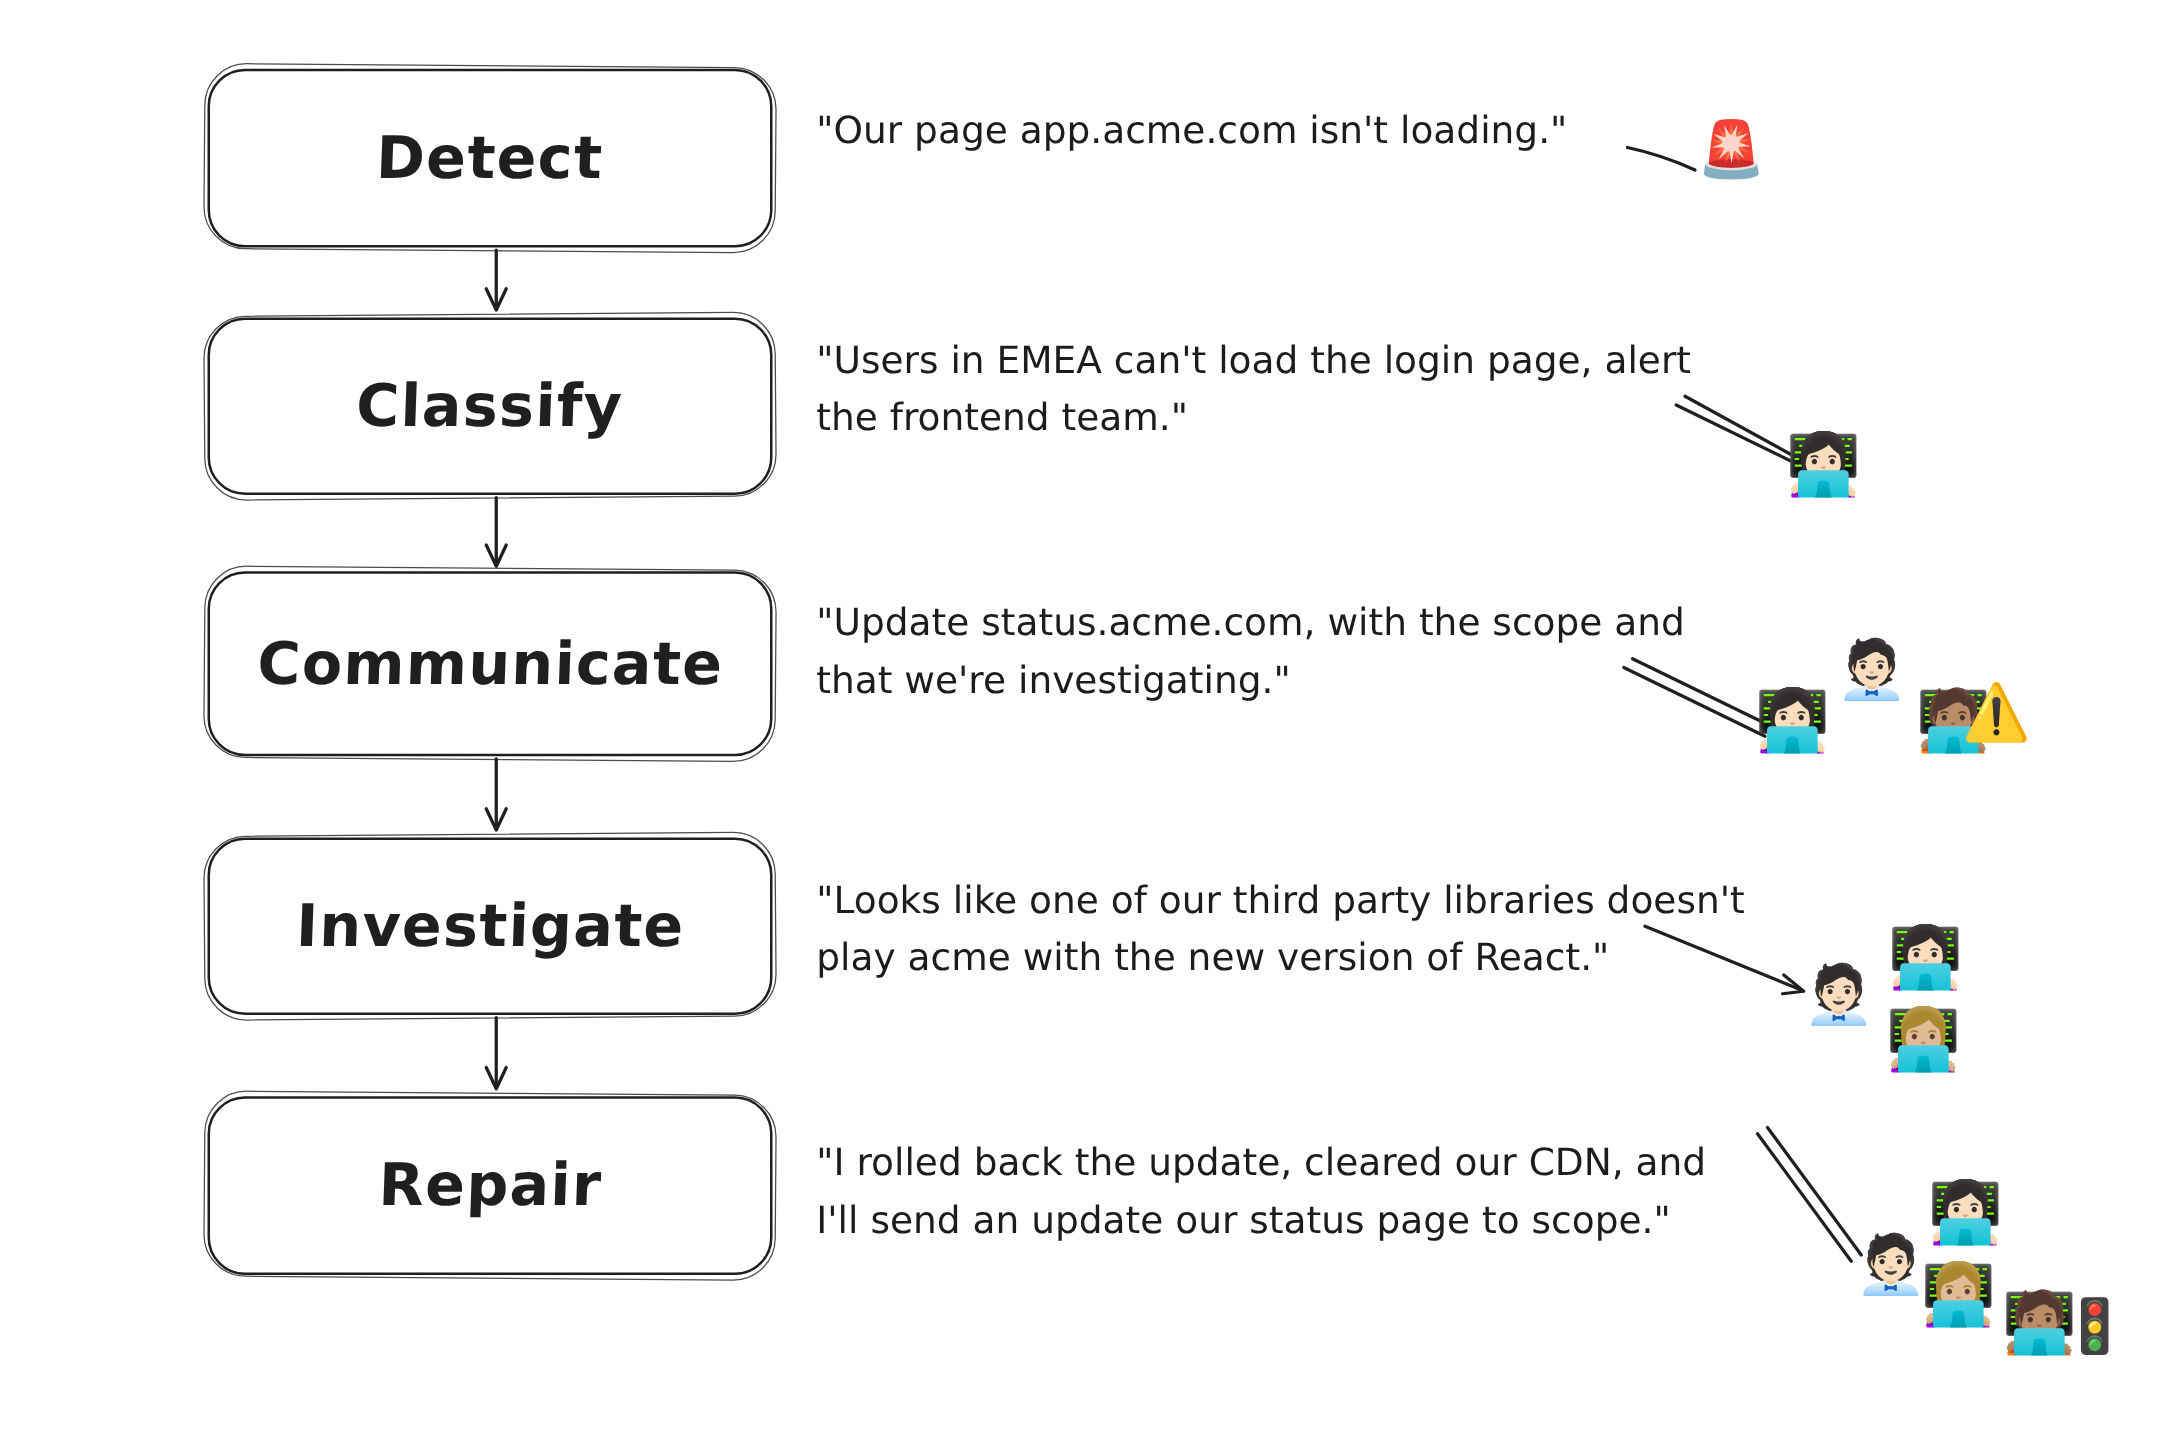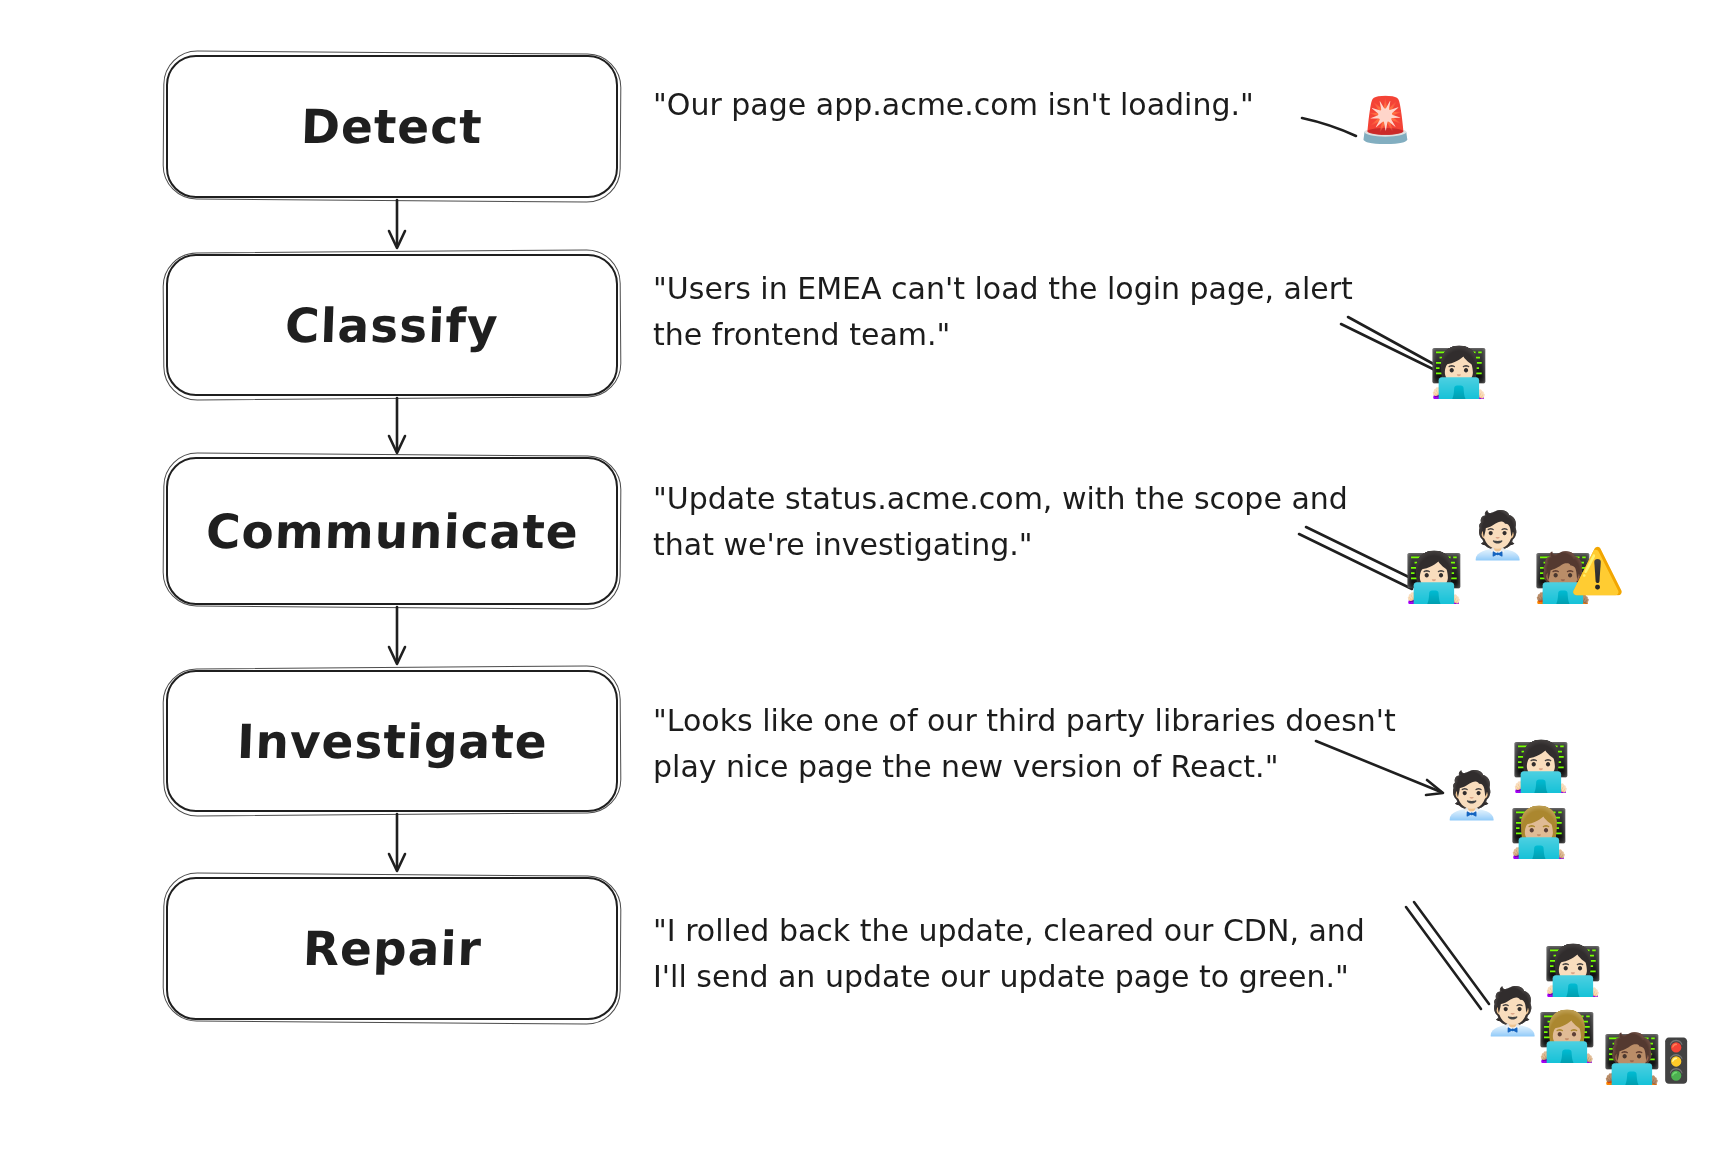--- a/index.html
+++ b/index.html
@@ -140,25 +140,25 @@
   <div class="quote q2">
     <div>"Users in EMEA can't load the login page, alert</div>
     <div>the frontend team."</div>
   </div>
   <div class="quote q3">
     <div>"Update status.acme.com, with the scope and</div>
     <div>that we're investigating."</div>
   </div>
   <div class="quote q4">
     <div>"Looks like one of our third party libraries doesn't</div>
-    <div>play nice page the new version of React."</div>
+    <div>play acme with the new version of React."</div>
   </div>
   <div class="quote q5">
     <div>"I rolled back the update, cleared our CDN, and</div>
-    <div>I'll send an update our update page to green."</div>
+    <div>I'll send an update our status page to scope."</div>
   </div>
 
   <span class="emoji" style="left:1358px;top:98px;font-size:44px;">🚨</span>
 
   <span class="emoji" style="left:1429px;top:348px;font-size:48px;">👩🏻‍💻</span>
 
   <span class="emoji" style="left:1404px;top:553px;font-size:48px;">👩🏻‍💻</span>
   <span class="emoji" style="left:1469px;top:512px;font-size:46px;">🧑🏻‍💼</span>
   <span class="emoji" style="left:1533px;top:553px;font-size:48px;">🧑🏽‍💻</span>
   <span class="emoji" style="left:1570px;top:549px;font-size:44px;">⚠️</span>

